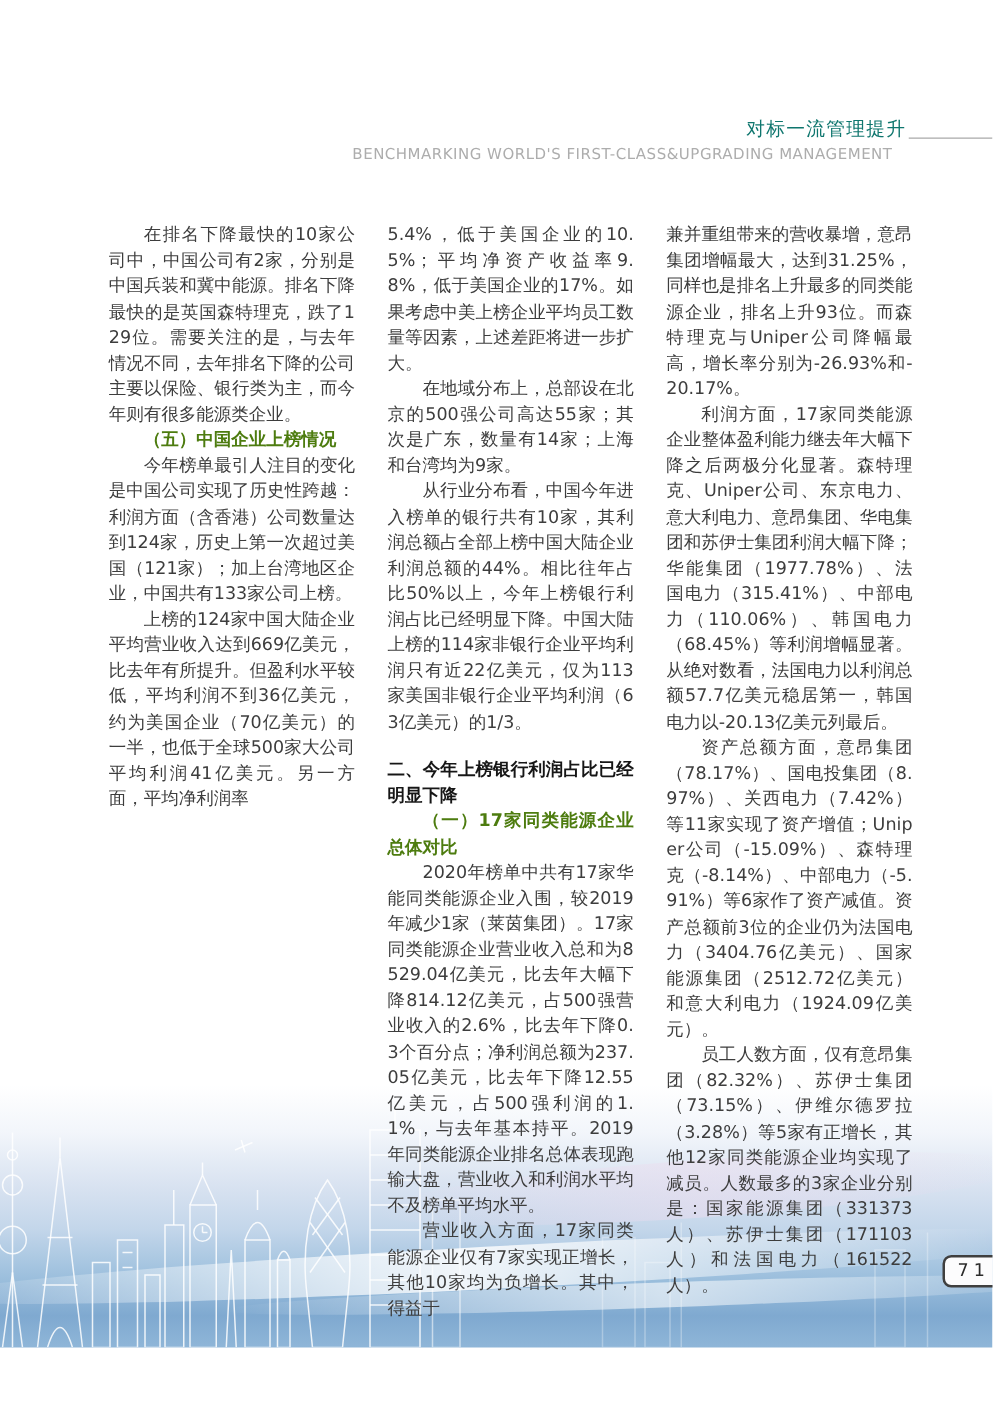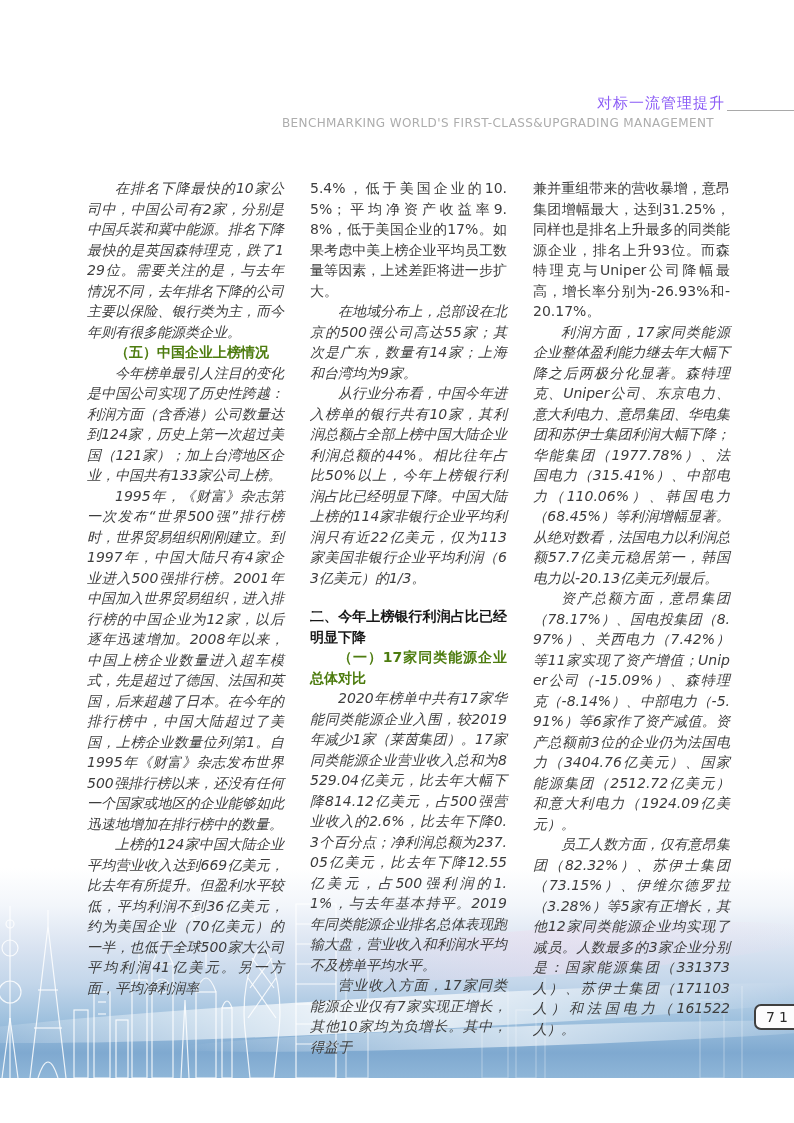--- a/index.html
+++ b/index.html
@@ -6,42 +6,42 @@
   body{
     width:794px;height:1123px;
     position:relative;
     background:#ffffff;
     overflow:hidden;
     font-family:"DejaVu Sans","Liberation Sans",sans-serif;
   }
   
   .hdr-cn{
     position:absolute;top:94px;right:69px;
-    font-size:15px;color:#8b5cf6;letter-spacing:1px;
+    font-size:15px;color:#0f766e;letter-spacing:1px;
   }
   .hdr-rule{
     position:absolute;top:110px;left:727px;right:0;
     border-top:1.5px solid #a9a9a9;height:0;
   }
   .hdr-en{
     position:absolute;top:116px;right:80px;
     font-size:12px;color:#adadad;letter-spacing:.4px;white-space:nowrap;
   }
   
   .columns{
     position:absolute;left:87px;top:178px;
     display:flex;gap:26px;z-index:2;
   }
   .col{width:197px;}
   .blk{
     font-size:14px;line-height:20.5px;color:#3d3d3d;
     text-align:justify;text-justify:inter-ideograph;
     word-break:break-all;margin:0;
   }
-  .para{text-indent:2em;font-style:italic;}
+  .para{text-indent:2em;}
   .cont{text-indent:0;}
   .h-main{font-weight:700;color:#161616;margin-top:18px;}
   .h-sub{font-weight:700;color:#4d7c0f;text-indent:2em;}
   
   .band{
     position:absolute;left:0;top:868px;width:794px;height:210px;
     z-index:1;overflow:hidden;
     background:linear-gradient(180deg,
       rgba(255,255,255,0) 0%,
       rgba(232,238,247,.55) 18%,
@@ -83,21 +83,20 @@
 
 <div class="hdr-cn">对标一流管理提升</div>
 <div class="hdr-rule"></div>
 <div class="hdr-en">BENCHMARKING WORLD'S FIRST-CLASS&amp;UPGRADING MANAGEMENT</div>
 
 <div class="columns">
   <div class="col">
     <p class="blk para">在排名下降最快的10家公司中，中国公司有2家，分别是中国兵装和冀中能源。排名下降最快的是英国森特理克，跌了129位。需要关注的是，与去年情况不同，去年排名下降的公司主要以保险、银行类为主，而今年则有很多能源类企业。</p>
     <p class="blk h-sub">（五）中国企业上榜情况</p>
     <p class="blk para">今年榜单最引人注目的变化是中国公司实现了历史性跨越：利润方面（含香港）公司数量达到124家，历史上第一次超过美国（121家）；加上台湾地区企业，中国共有133家公司上榜。</p>
-    <p class="blk para">1995年，《财富》杂志第一次发布“世界500强”排行榜时，世界贸易组织刚刚建立。到1997年，中国大陆只有4家企业进入500强排行榜。2001年中国加入世界贸易组织，进入排行榜的中国企业为12家，以后逐年迅速增加。2008年以来，中国上榜企业数量进入超车模式，先是超过了德国、法国和英国，后来超越了日本。在今年的排行榜中，中国大陆超过了美国，上榜企业数量位列第1。自1995年《财富》杂志发布世界500强排行榜以来，还没有任何一个国家或地区的企业能够如此迅速地增加在排行榜中的数量。</p>
     <p class="blk para">上榜的124家中国大陆企业平均营业收入达到669亿美元，比去年有所提升。但盈利水平较低，平均利润不到36亿美元，约为美国企业（70亿美元）的一半，也低于全球500家大公司平均利润41亿美元。另一方面，平均净利润率</p>
   </div>
   <div class="col">
     <p class="blk cont">5.4%，低于美国企业的10.5%；平均净资产收益率9.8%，低于美国企业的17%。如果考虑中美上榜企业平均员工数量等因素，上述差距将进一步扩大。</p>
     <p class="blk para">在地域分布上，总部设在北京的500强公司高达55家；其次是广东，数量有14家；上海和台湾均为9家。</p>
     <p class="blk para">从行业分布看，中国今年进入榜单的银行共有10家，其利润总额占全部上榜中国大陆企业利润总额的44%。相比往年占比50%以上，今年上榜银行利润占比已经明显下降。中国大陆上榜的114家非银行企业平均利润只有近22亿美元，仅为113家美国非银行企业平均利润（63亿美元）的1/3。</p>
     <p class="blk h-main">二、今年上榜银行利润占比已经明显下降</p>
     <p class="blk h-sub">（一）17家同类能源企业总体对比</p>
     <p class="blk para">2020年榜单中共有17家华能同类能源企业入围，较2019年减少1家（莱茵集团）。17家同类能源企业营业收入总和为8529.04亿美元，比去年大幅下降814.12亿美元，占500强营业收入的2.6%，比去年下降0.3个百分点；净利润总额为237.05亿美元，比去年下降12.55亿美元，占500强利润的1.1%，与去年基本持平。2019年同类能源企业排名总体表现跑输大盘，营业收入和利润水平均不及榜单平均水平。</p>
     <p class="blk para">营业收入方面，17家同类能源企业仅有7家实现正增长，其他10家均为负增长。其中，得益于</p>

